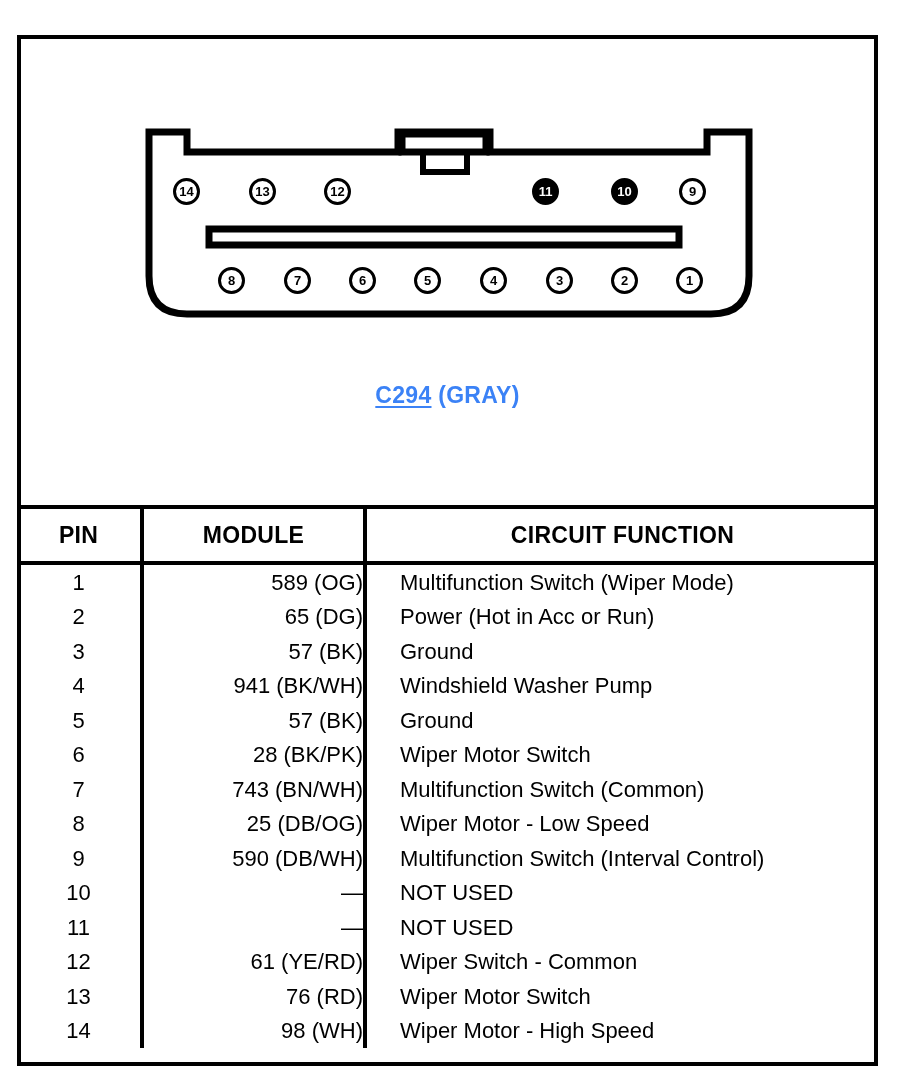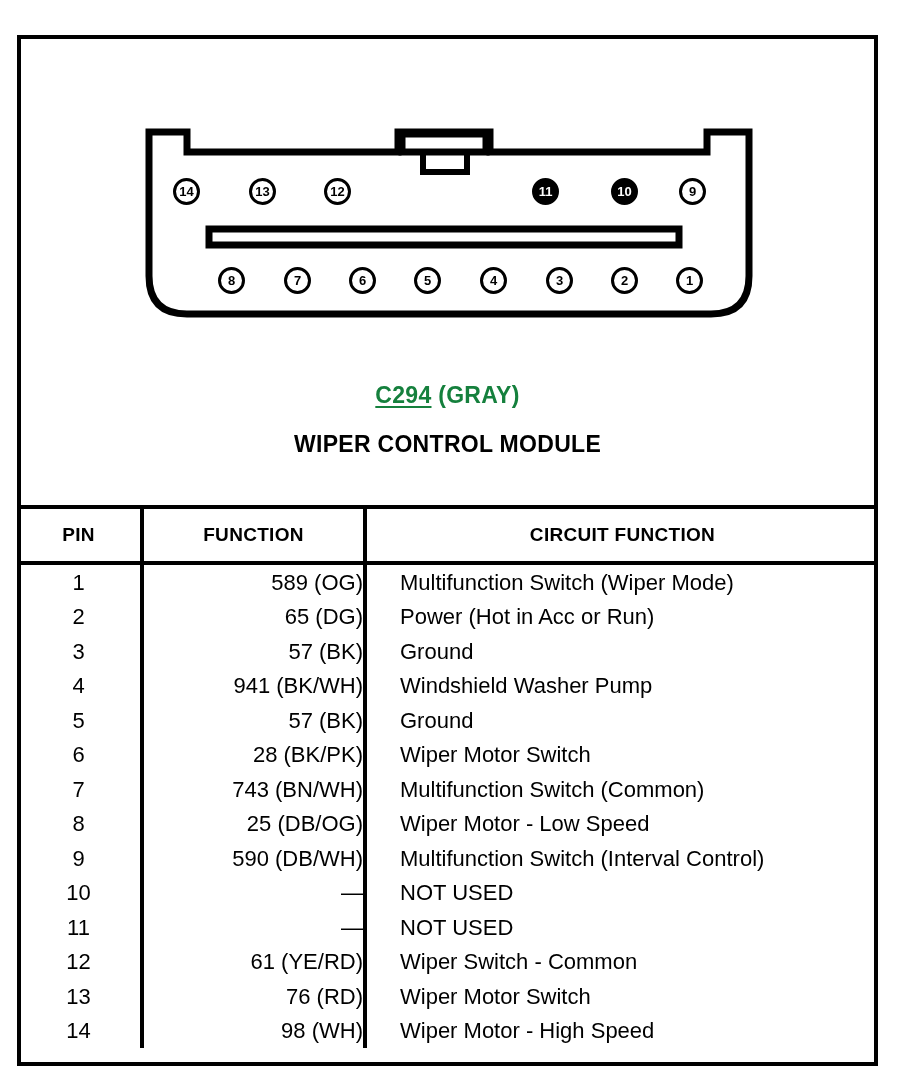--- a/index.html
+++ b/index.html
@@ -66,21 +66,21 @@
     position: absolute;
     left: 17px;
     top: 382px;
     width: 861px;
     text-align: center;
   }
   #connector-code-line {
     font-size: 23px;
     font-weight: bold;
     letter-spacing: 0.3px;
-    color: #15803d;
+    color: #3b82f6;
     margin: 0;
   }
   #connector-code {
     text-decoration: underline;
     text-underline-offset: 3px;
   }
   #connector-name {
     font-size: 23px;
     font-weight: bold;
     letter-spacing: 0.3px;
@@ -102,21 +102,21 @@
   table#pin-table {
     border-collapse: collapse;
     width: 861px;
     table-layout: fixed;
   }
   #pin-table col.c-pin { width: 125px; }
   #pin-table col.c-circuit { width: 223px; }
   #pin-table col.c-function { width: 513px; }
 
   #pin-table th {
-    font-size: 19px;
+    font-size: 23px;
     font-weight: bold;
     height: 52px;
     border-bottom: 4px solid #000;
     border-right: 4px solid #000;
     text-align: center;
     vertical-align: middle;
     letter-spacing: 0.3px;
     padding: 0;
   }
   #pin-table th.last { border-right: none; }
@@ -181,34 +181,33 @@
     <div class="pin" style="left: 335px; top: 139px;">4</div>
     <div class="pin" style="left: 401px; top: 139px;">3</div>
     <div class="pin" style="left: 466px; top: 139px;">2</div>
     <div class="pin" style="left: 531px; top: 139px;">1</div>
   </div>
 
   <div id="caption-block">
     <div id="connector-code-line">
       <span id="connector-code">C294</span><span>&nbsp;</span><span>(GRAY)</span>
     </div>
-    <div id="connector-name">WIPER CONTROL MODULE</div>
   </div>
 
   <div id="pin-table-wrap">
     <table id="pin-table">
       <colgroup>
         <col class="c-pin">
           <col class="c-circuit">
           <col class="c-function">
       </colgroup>
       <thead>
         <tr>
           <th>PIN</th>
-          <th>FUNCTION</th>
+          <th>MODULE</th>
           <th class="last">CIRCUIT FUNCTION</th>
         </tr>
       </thead>
       <tbody id="pin-table-body">
           <tr>
             <td class="col-pin">1</td>
             <td class="col-circuit">589 (OG)</td>
             <td class="col-function last">Multifunction Switch (Wiper Mode)</td>
           </tr>
           <tr>

